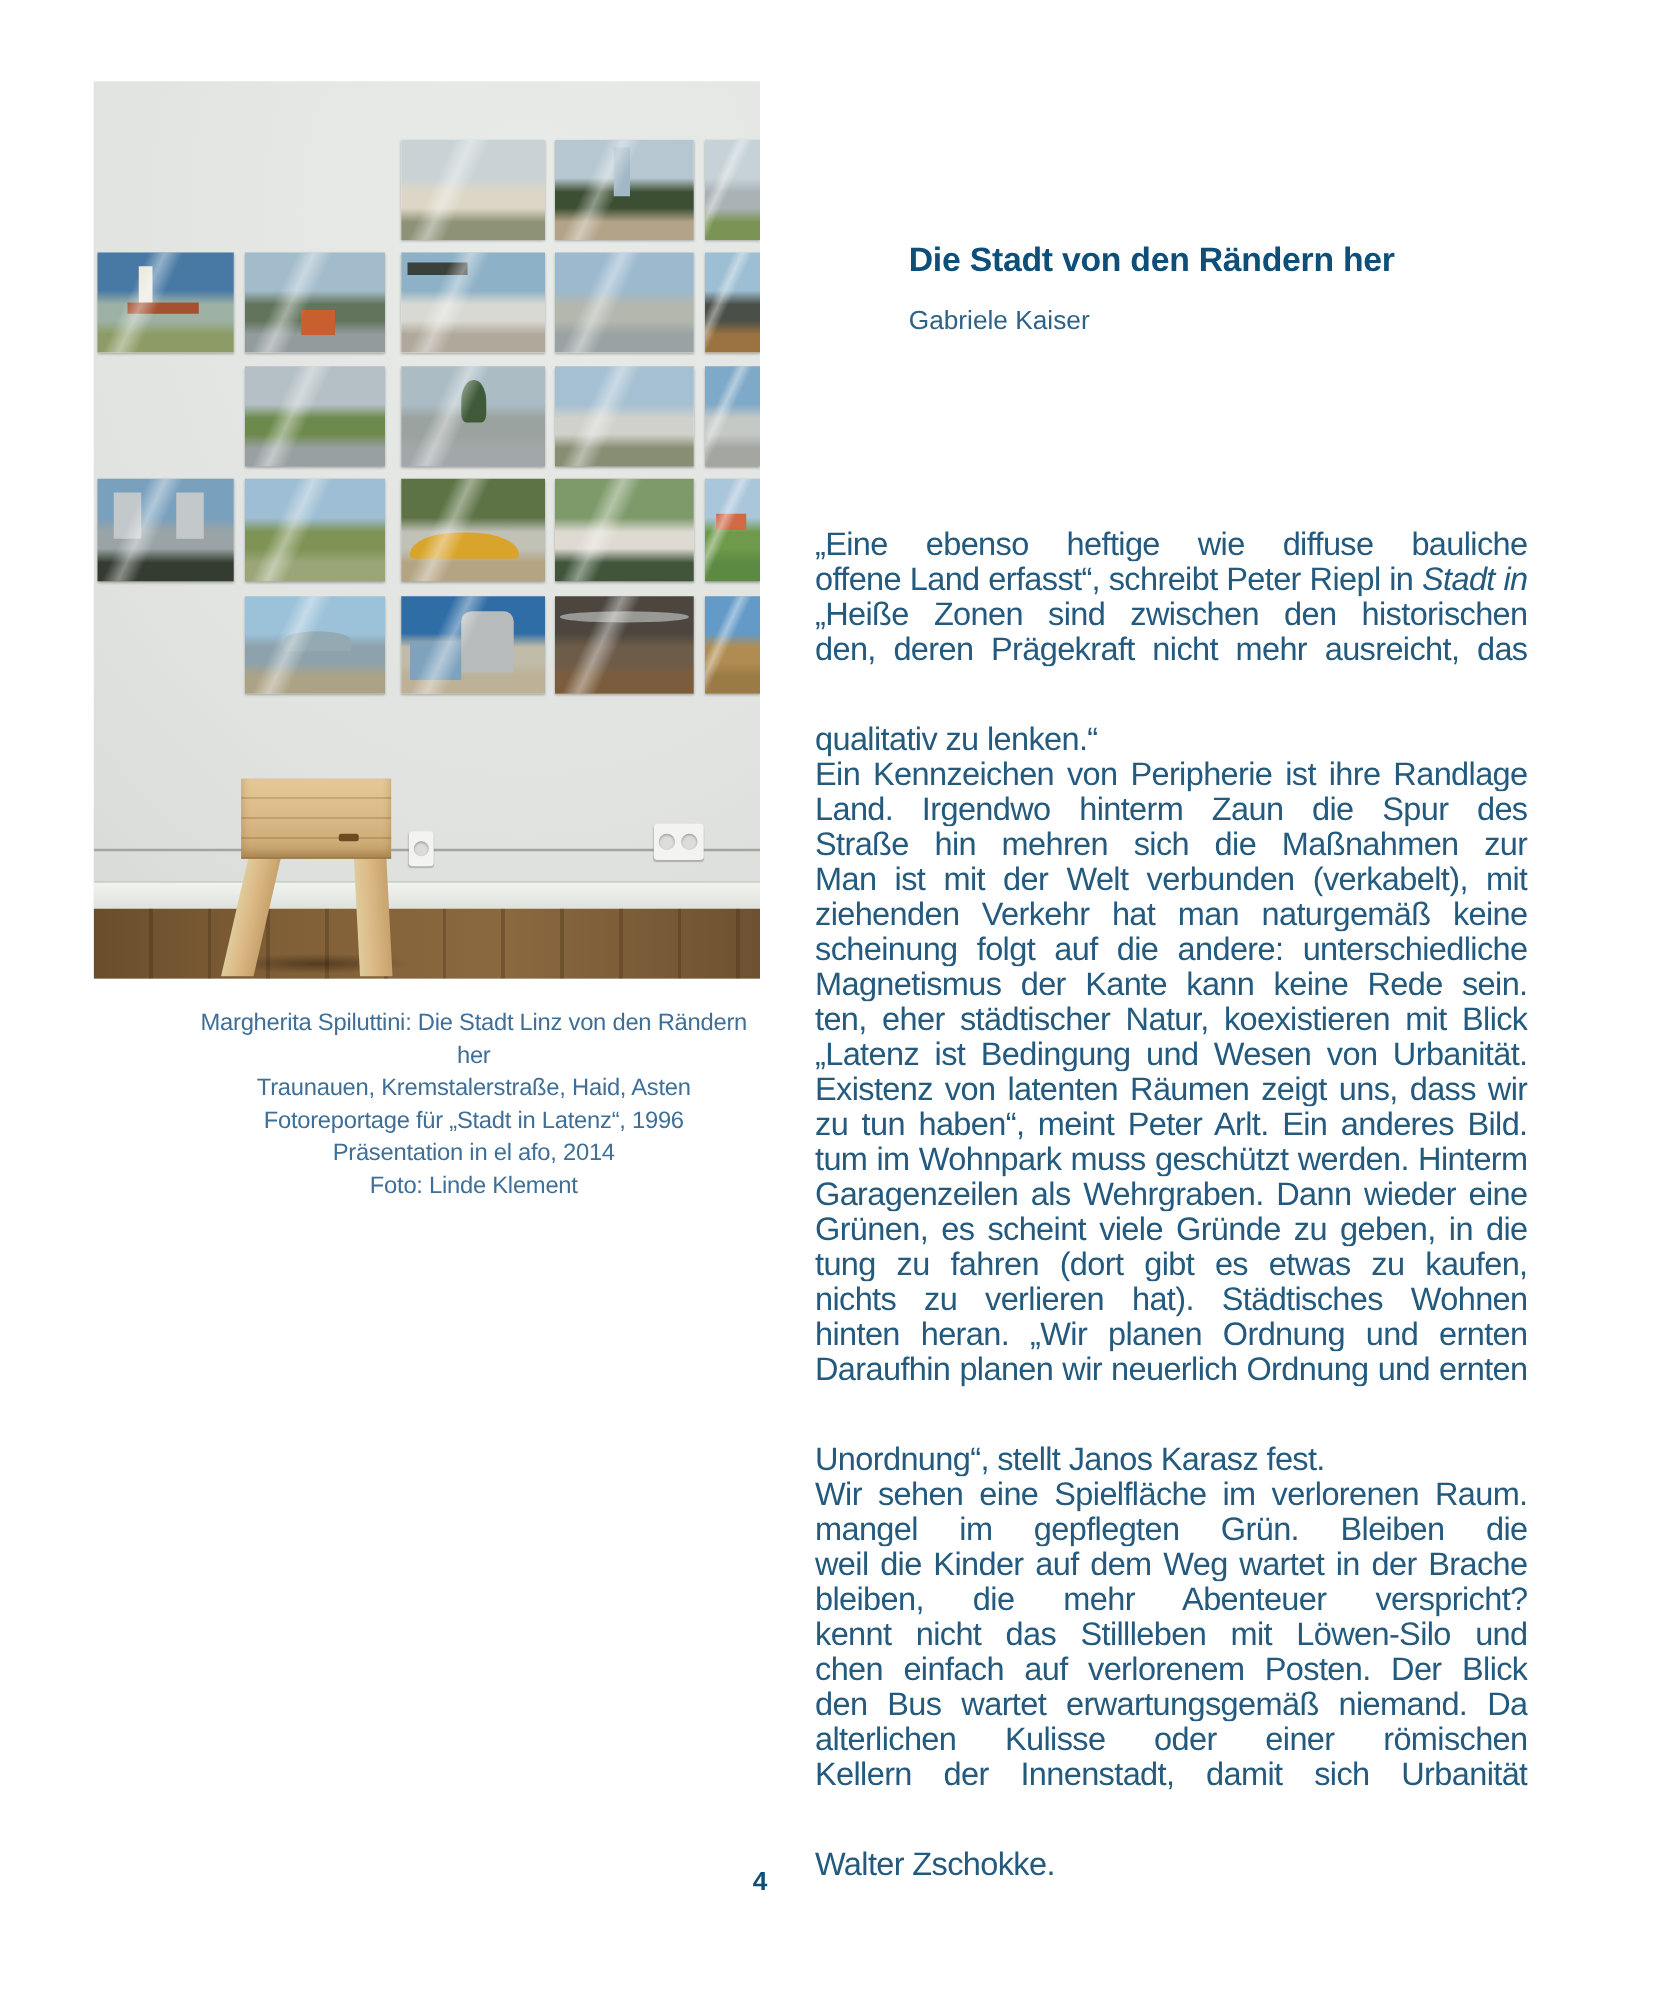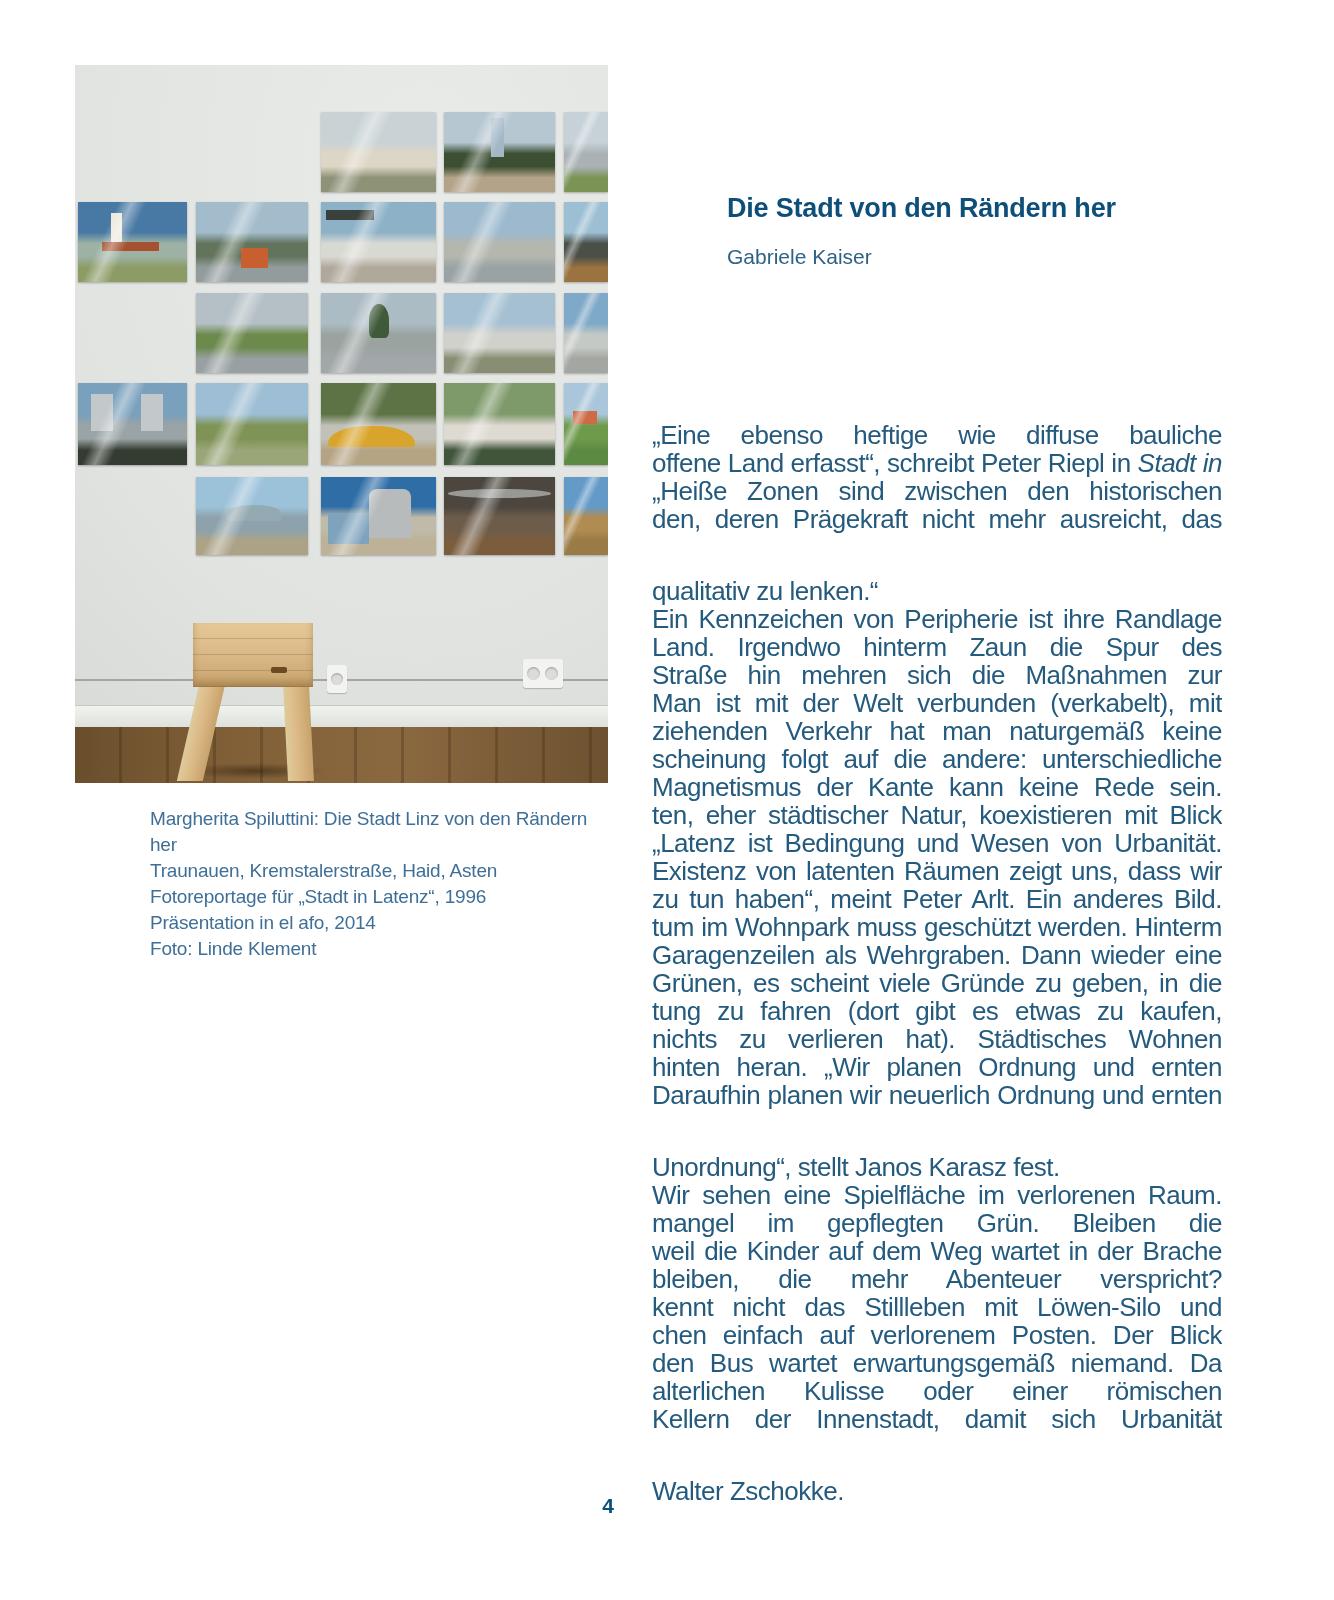--- a/index.html
+++ b/index.html
@@ -48,21 +48,21 @@
       linear-gradient(#e6c897,#d8b785 55%,#c7a26b);
     box-shadow:inset 0 -5px 7px rgba(115,82,38,.38);
   }
   .stool-logo{position:absolute;left:196px;top:602px;width:16px;height:6px;background:#6d4a22;border-radius:2px;}
   .stool-leg{position:absolute;top:620px;width:26px;height:96px;background:linear-gradient(90deg,#decb9b,#ddbb88 40%,#c7a26c);}
   .leg-left{left:124px;transform:skewX(-13deg);transform-origin:top center;}
   .leg-right{left:208px;transform:skewX(3deg);transform-origin:top center;}
 
   
   .caption{
-    position:absolute;left:150px;top:806px;width:458px;text-align:left;
+    position:absolute;left:150px;top:806px;width:458px;text-align:center;
     font-size:19px;line-height:26px;color:#3f6f97;letter-spacing:-0.2px;
   }
 
   
   .title{
     position:absolute;left:727px;top:193px;width:520px;
     font-size:27px;font-weight:bold;color:#0e4f7a;letter-spacing:-0.2px;
   }
   .author{position:absolute;left:727px;top:245px;font-size:21px;color:#2e6287;}
   .body-text{

